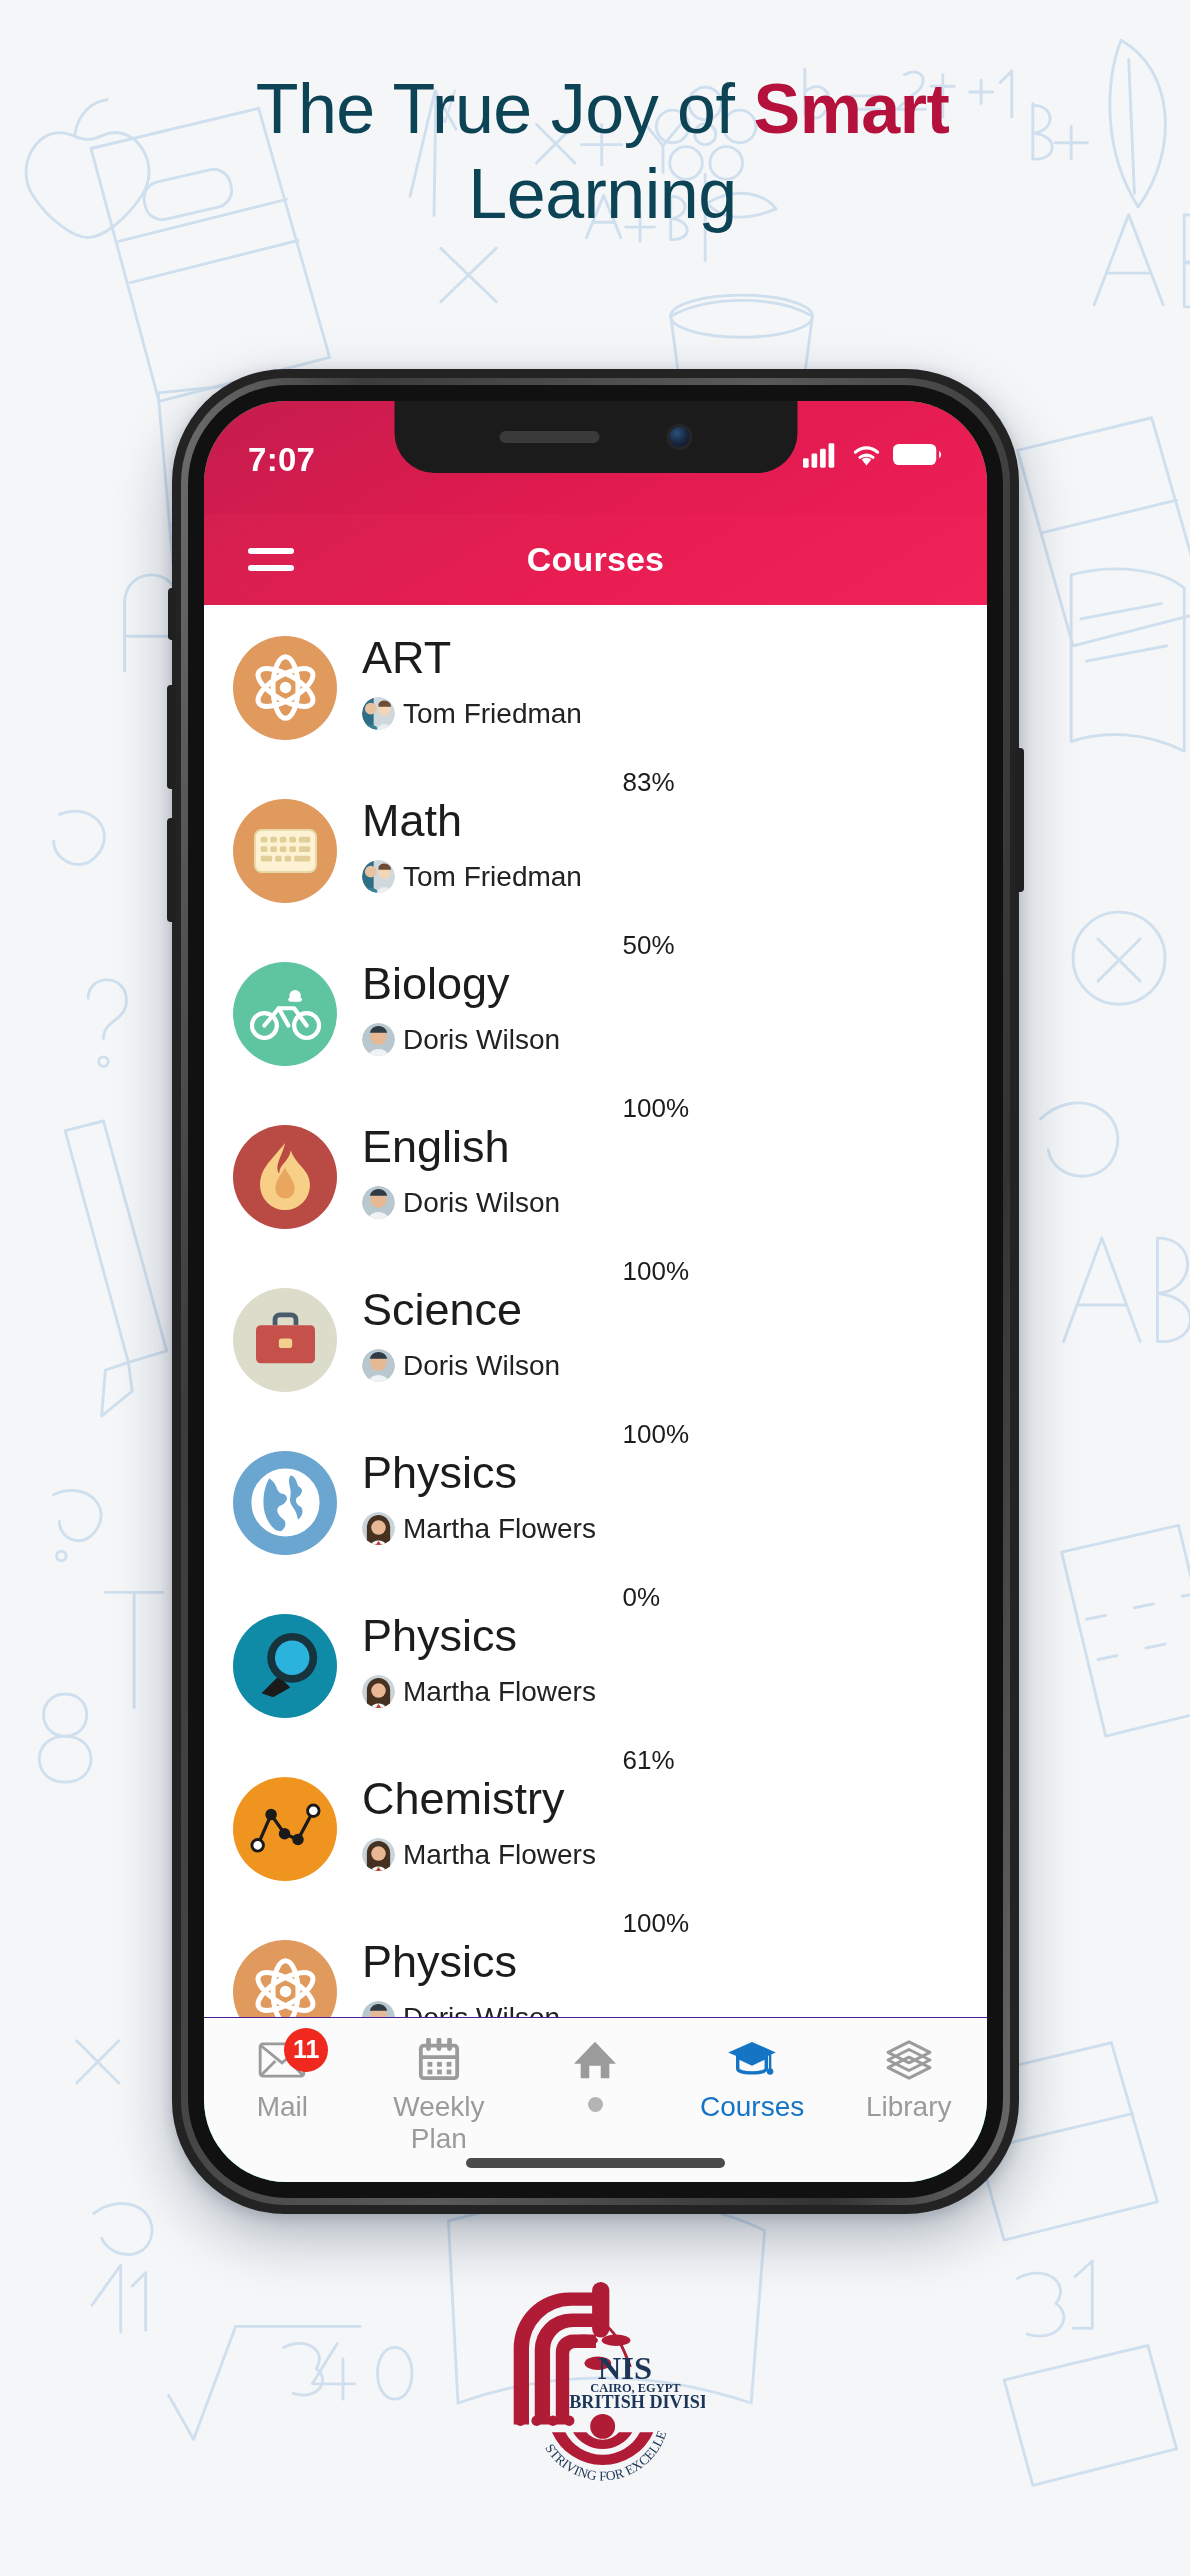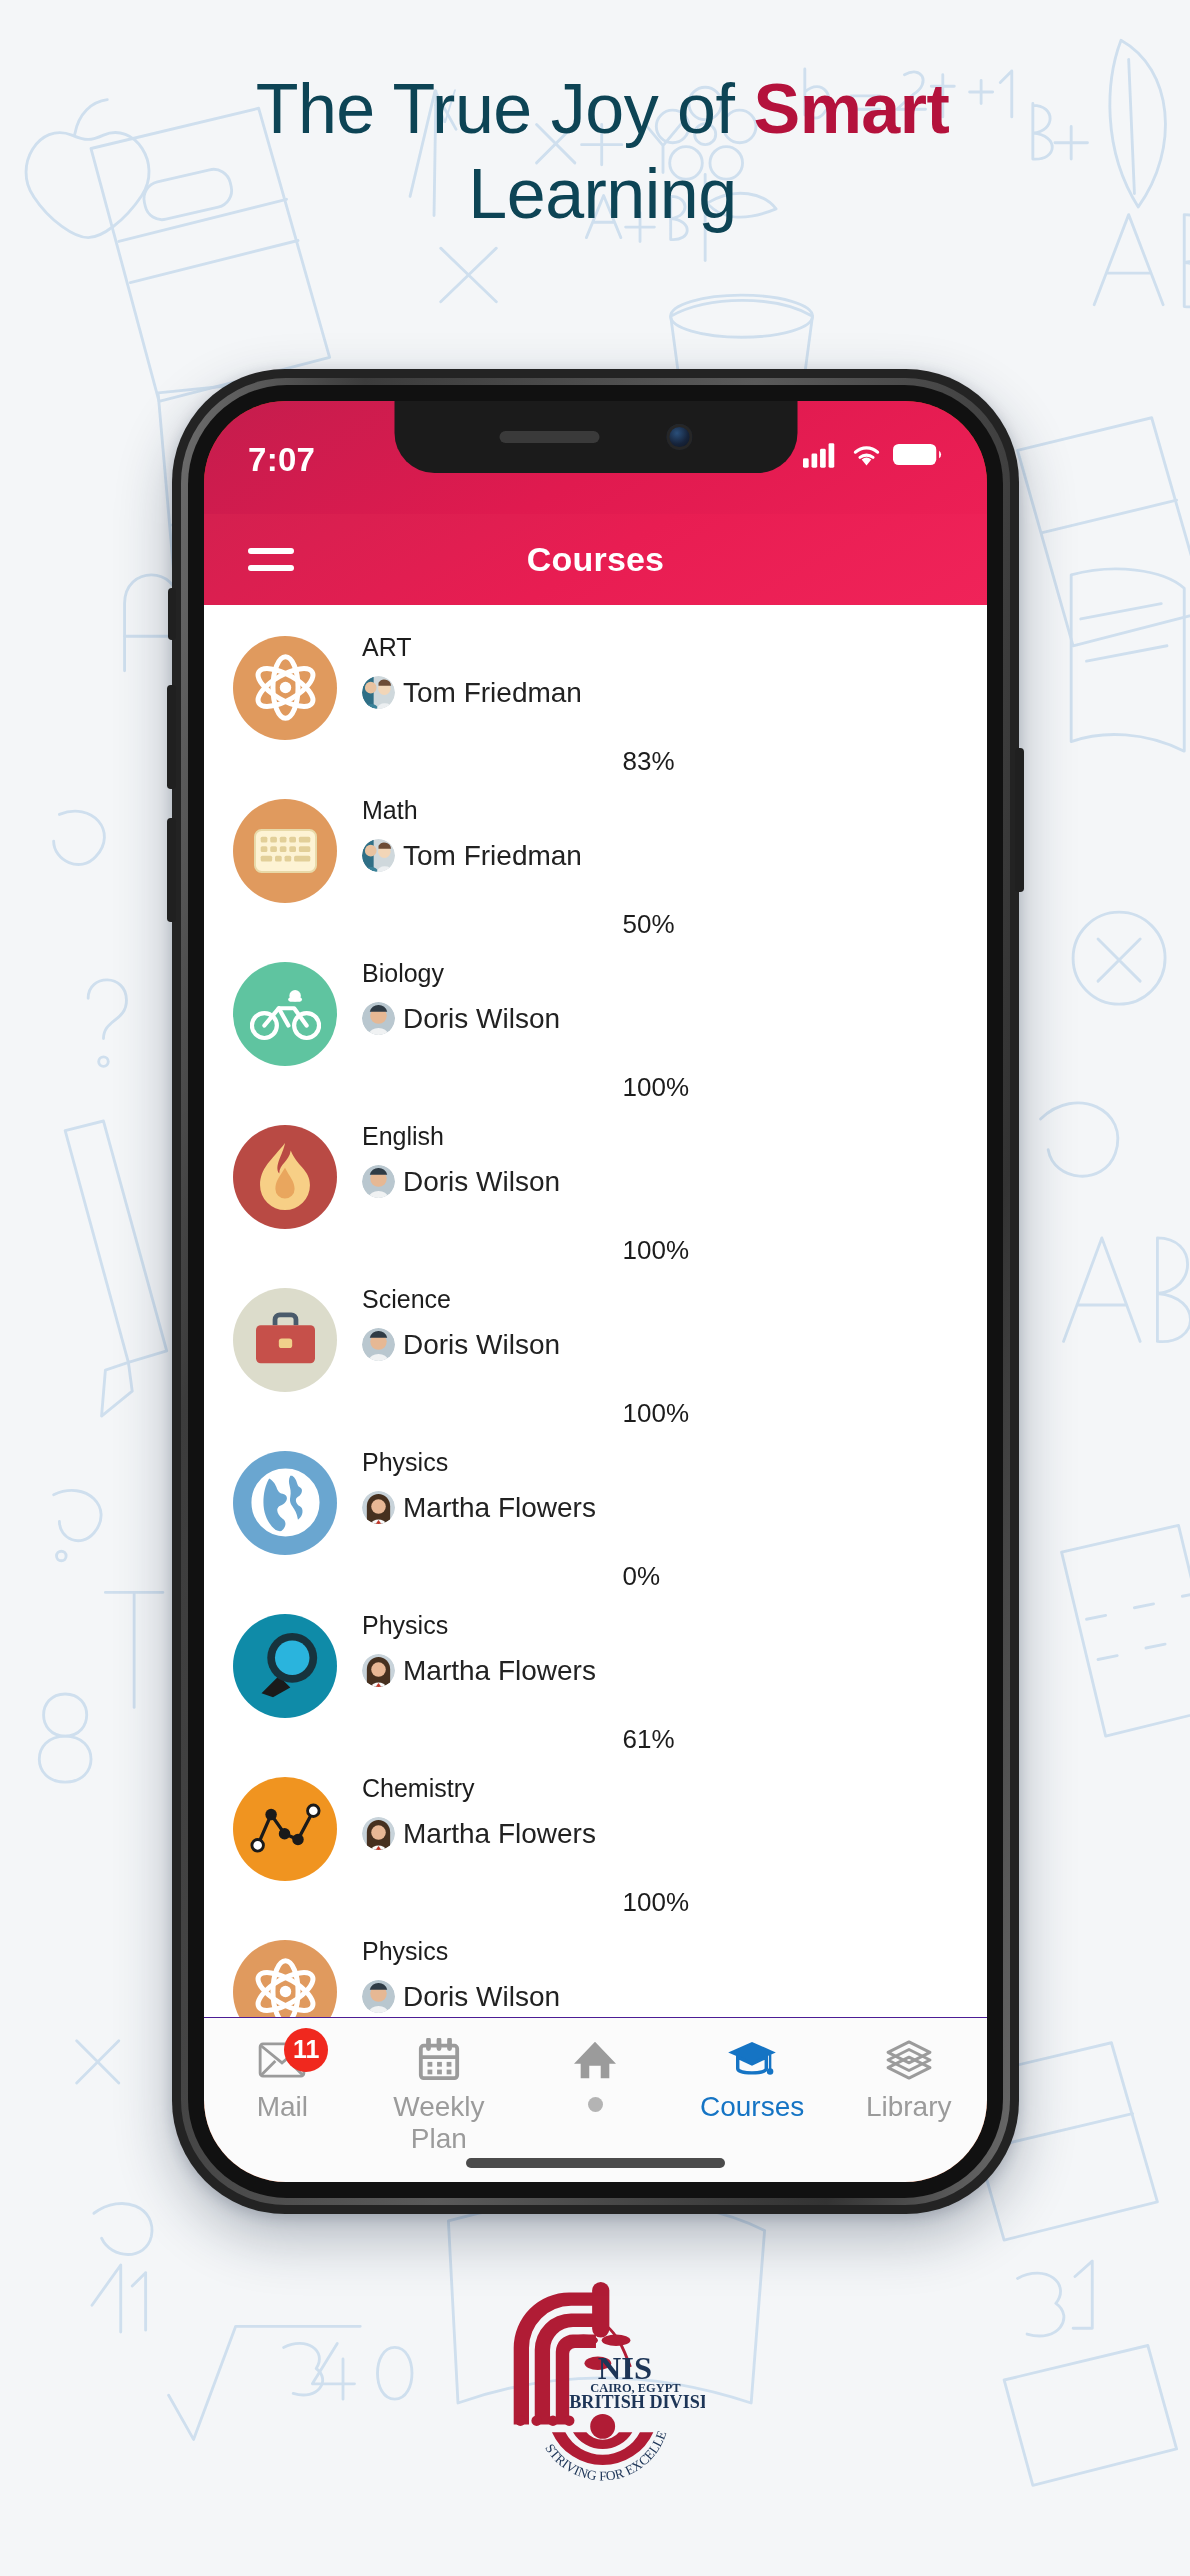--- a/index.html
+++ b/index.html
@@ -47,21 +47,21 @@
     background:linear-gradient(100deg,#6e6e6e 0%,#3c3c3c 16%,#5a5a5a 50%,#333 84%,#6b6b6b 100%);
   }
   .phone-inner {
     position:absolute; left:16.3px; top:16.3px; right:16.3px; bottom:16.3px;
     border-radius:99px;
     background:#111;
   }
   .screen {
     position:absolute; left:32px; top:32px; right:32px; bottom:32px;
     border-radius:82px;
-    background:#c2410c;
+    background:#22c55e;
     overflow:hidden;
     display:flex; flex-direction:column;
   }
 
   
   .btn-side { position:absolute; background:#202020; border-radius:3.8px; }
   .btn-mute  { left:-3.8px; top:219px;  width:7.7px;  height:52px; }
   .btn-volup { left:-4.8px; top:316px;  width:8.6px;  height:104px; }
   .btn-voldn { left:-4.8px; top:449px;  width:8.6px;  height:104px; }
   .btn-power { right:-4.8px; top:379px; width:8.6px;  height:144px; }
@@ -114,21 +114,21 @@
     padding:19px 25px 0 29px;
     height:163px;
     position:relative;
   }
   .course-ic {
     flex:0 0 104px; width:104px; height:104px; border-radius:50%;
     display:flex; align-items:center; justify-content:center;
     margin-top:5.8px;
   }
   .course-body { flex:1 1 auto; margin-left:25px; padding-top:3.8px; position:relative; }
-  .course-name { font-size:25px; color:#1c1c1c; font-weight:400; line-height:1.05; }
+  .course-name { font-size:45px; color:#1c1c1c; font-weight:400; line-height:1.05; }
   .course-teacher { display:flex; align-items:center; gap:8px; margin-top:16.3px; }
   .avatar {
     width:33px; height:33px; border-radius:50%;
     flex:0 0 33px; overflow:hidden;
   }
   .teacher-name { font-size:28px; color:#222; }
 
   .progress-wrap { display:flex; align-items:center; gap:17px; margin-top:15.3px;flex-direction:column; }
   .track { flex:1 1 auto; height:4.8px; background:#dedede; border-radius:2.9px; position:relative; }
   .fill  { position:absolute; left:0; top:0; height:4.8px; border-radius:2.9px; background:#2f43d8; }

